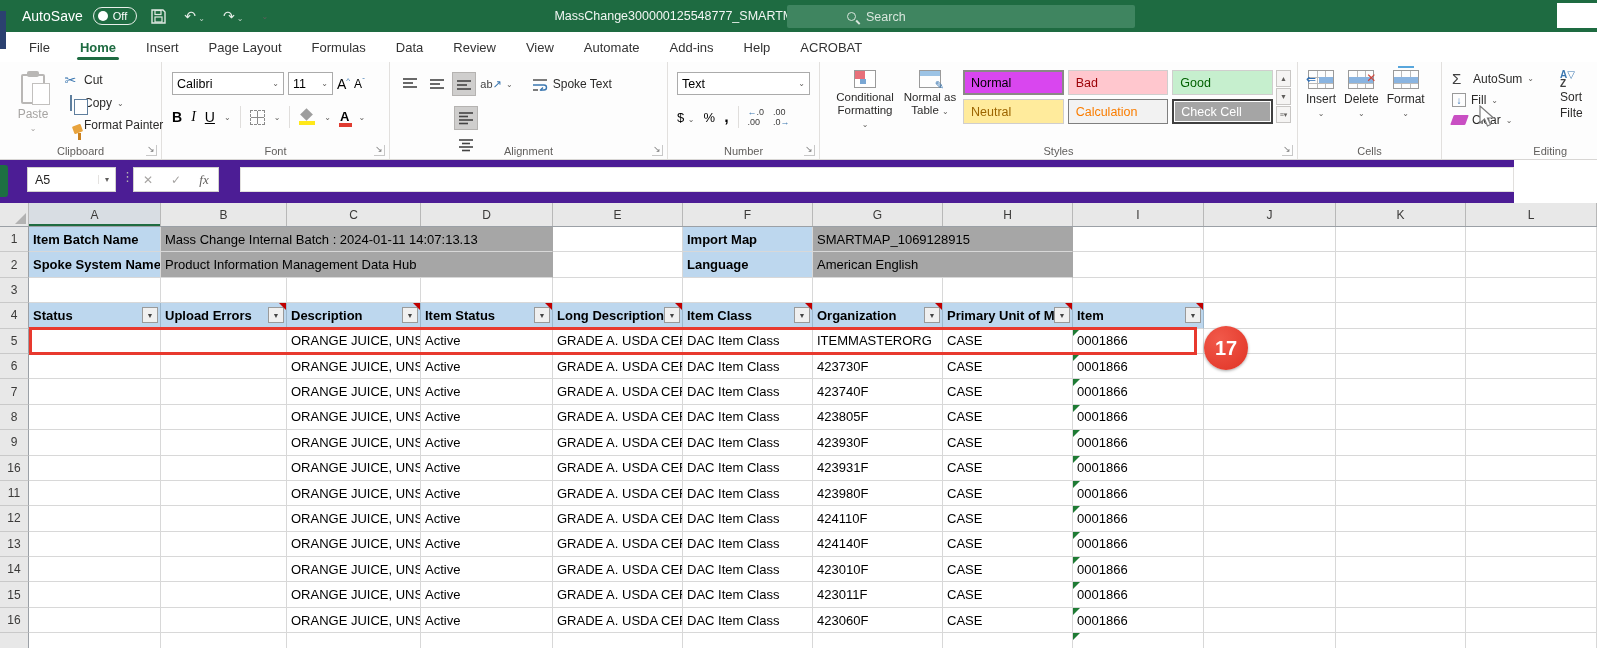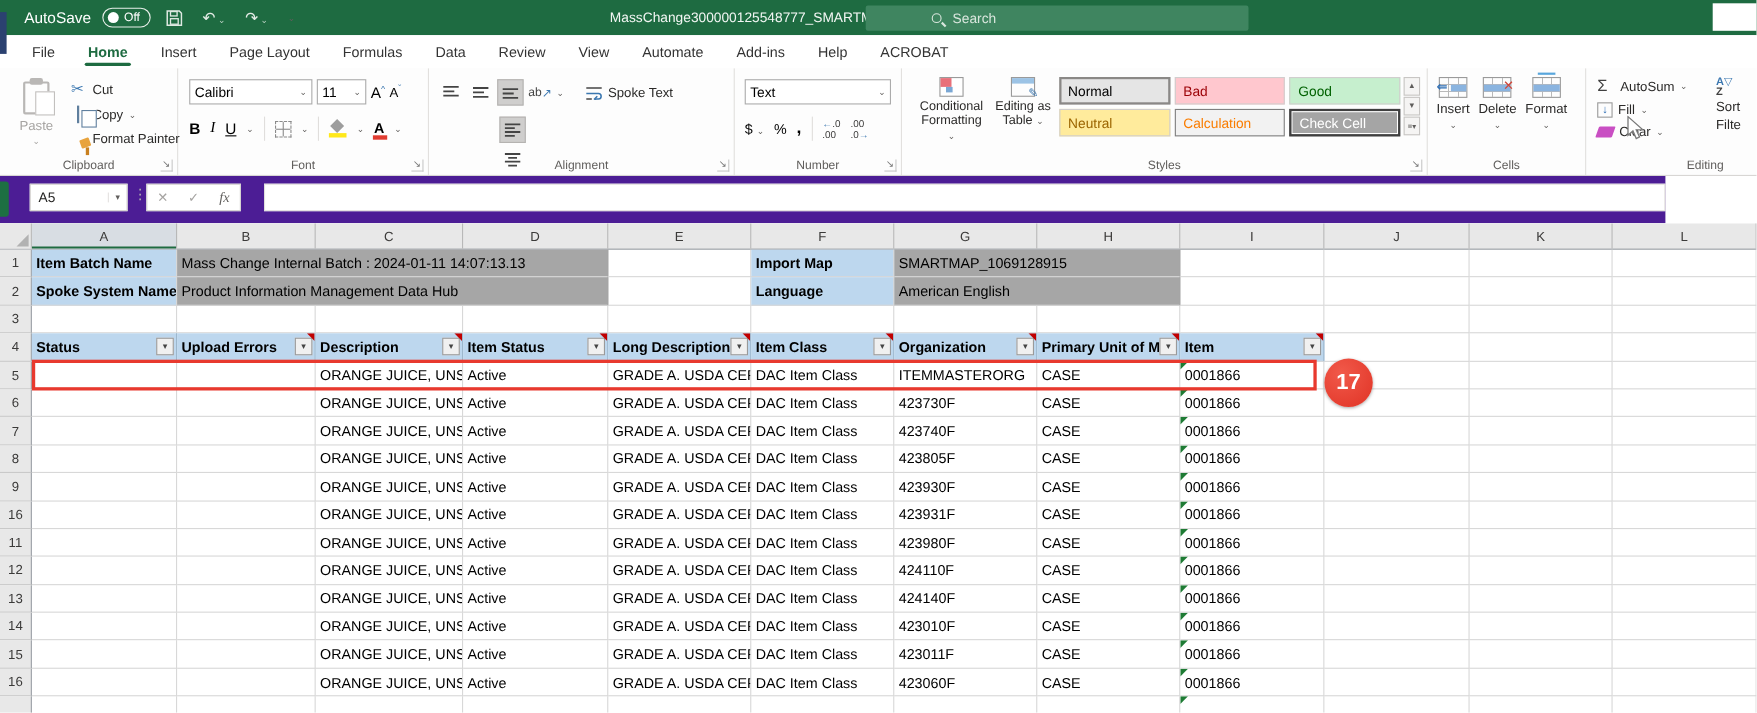--- a/index.html
+++ b/index.html
@@ -99,21 +99,21 @@
   .big-btn { position:absolute; top:8px; display:flex; flex-direction:column; align-items:center; text-align:center; font-size:11.5px; color:#2b2a29; line-height:13px; gap:3px; }
   .cf-ico { width:22px; height:18px; border:1px solid #9a9a9a; background:
      linear-gradient(#fff,#fff); position:relative; }
   .cf-ico::before { content:""; position:absolute; left:0; top:0; width:10px; height:8px; background:#e8707a; }
   .cf-ico::after { content:""; position:absolute; left:5px; top:8px; width:6px; height:5px; background:#7aa7d4; }
   .fat-ico { width:22px; height:18px; border:1px solid #9a9a9a; position:relative; }
   .fat-ico::before { content:""; position:absolute; left:0; top:0; right:0; height:5px; background:#9cc3e5; }
   .fat-ico::after { content:"✎"; position:absolute; right:-4px; bottom:-5px; font-size:11px; color:#3b77b0; }
   .gallery { position:absolute; left:143px; top:8px; width:310px; display:grid; grid-template-columns:repeat(3,1fr); gap:4px; }
   .style-cell { height:25px; font-size:12.5px; display:flex; align-items:center; padding-left:7px; border:1px solid #d0cece; background:#fff; cursor:default; white-space:nowrap; overflow:hidden; }
-  .st-normal { background:#e5e5e5; color:#000; outline:2px solid #8a8886; outline-offset:-2px; }
+  .st-normal { background:#d946ef; color:#000; outline:2px solid #8a8886; outline-offset:-2px; }
   .st-bad { background:#ffc7ce; color:#9c0006; }
   .st-good { background:#c6efce; color:#006100; }
   .st-neutral { background:#ffeb9c; color:#9c6500; }
   .st-calculation { background:#f2f2f2; color:#fa7d00; border:1px solid #7f7f7f; }
   .st-check-cell { background:#a5a5a5; color:#fff; border:2px solid #3f3f3f; box-shadow:inset 0 0 0 1px #fff; }
   .gal-scroll { position:absolute; right:6px; top:8px; width:15px; display:flex; flex-direction:column; gap:1px; }
   .gal-scroll div { height:17px; border:1px solid #c8c6c4; background:#f5f4f3; font-size:7px; color:#5f5d5b; display:flex; align-items:center; justify-content:center; }
 
   
   .g-cells { width:144px; }
@@ -408,21 +408,21 @@
       <div class="launcher">↘</div>
     </div>
 
     <div class="group g-styles">
       <div class="big-btn" style="left:14px;width:62px;">
         <span class="cf-ico"></span>
         <span><span>Conditional</span><br><span>Formatting</span> <span class="dd">⌄</span></span>
       </div>
       <div class="big-btn" style="left:82px;width:56px;">
         <span class="fat-ico"></span>
-        <span><span>Editing as</span><br><span>Table</span> <span class="dd">⌄</span></span>
+        <span><span>Normal as</span><br><span>Table</span> <span class="dd">⌄</span></span>
       </div>
       <div class="gallery" id="styles-gallery">
           <div class="style-cell st-normal">Normal</div>
           <div class="style-cell st-bad">Bad</div>
           <div class="style-cell st-good">Good</div>
           <div class="style-cell st-neutral">Neutral</div>
           <div class="style-cell st-calculation">Calculation</div>
           <div class="style-cell st-check-cell">Check Cell</div>
         </div>
       <div class="gal-scroll">

